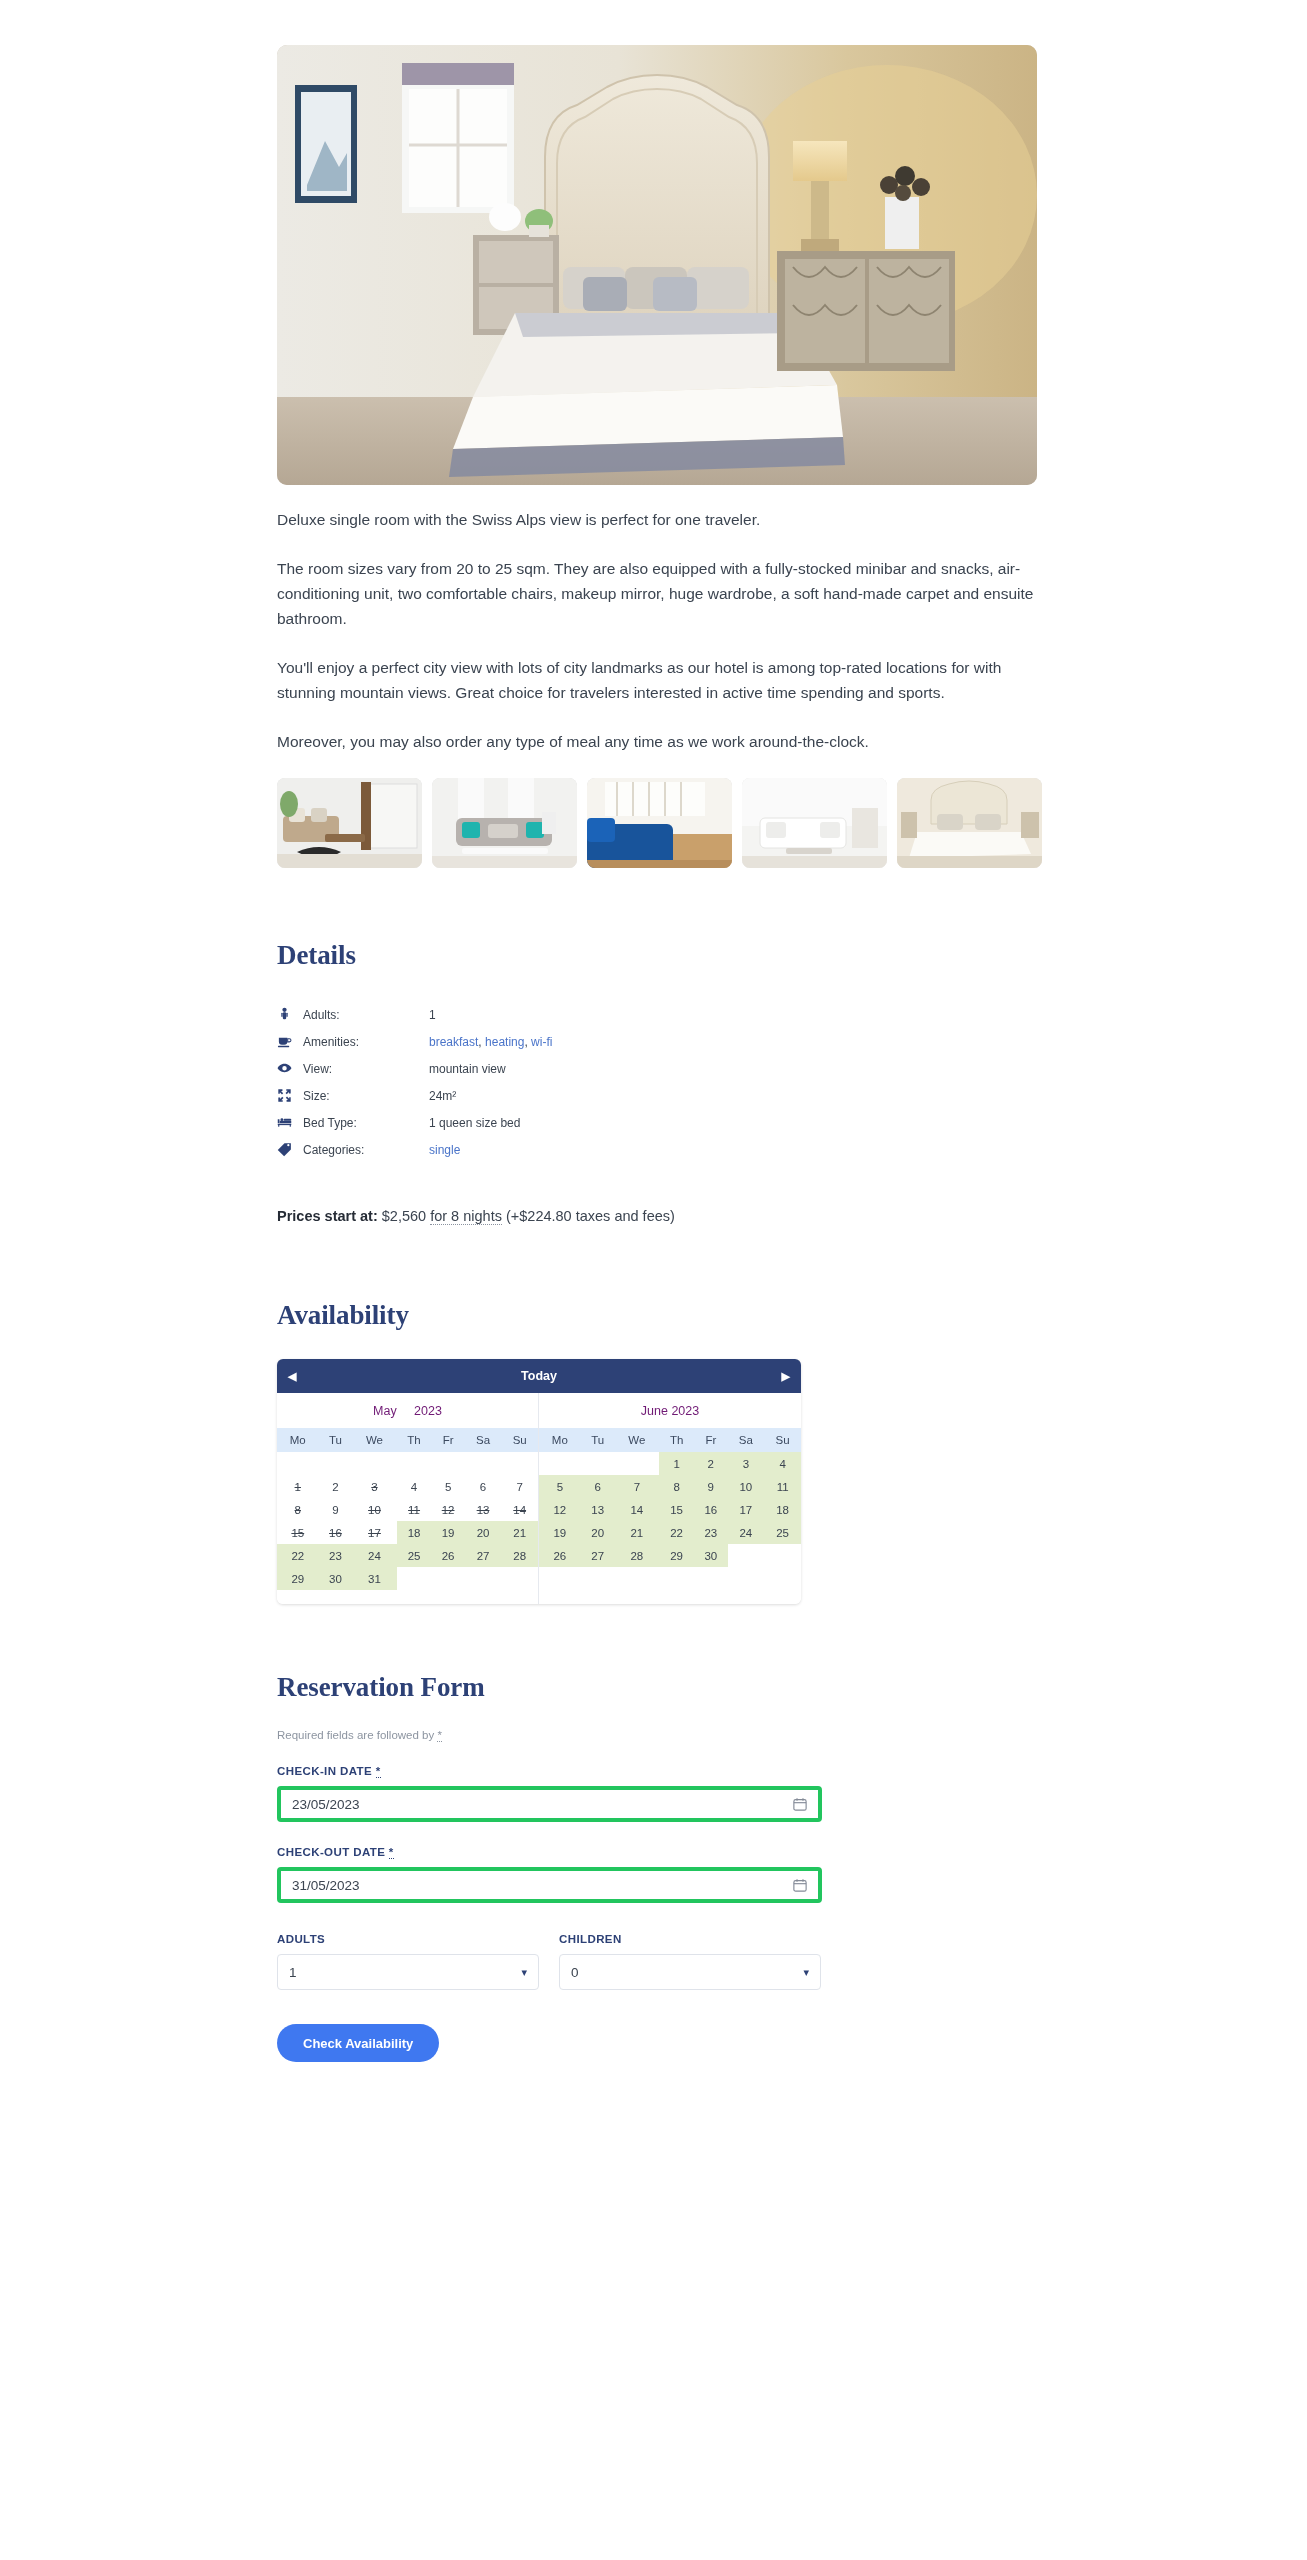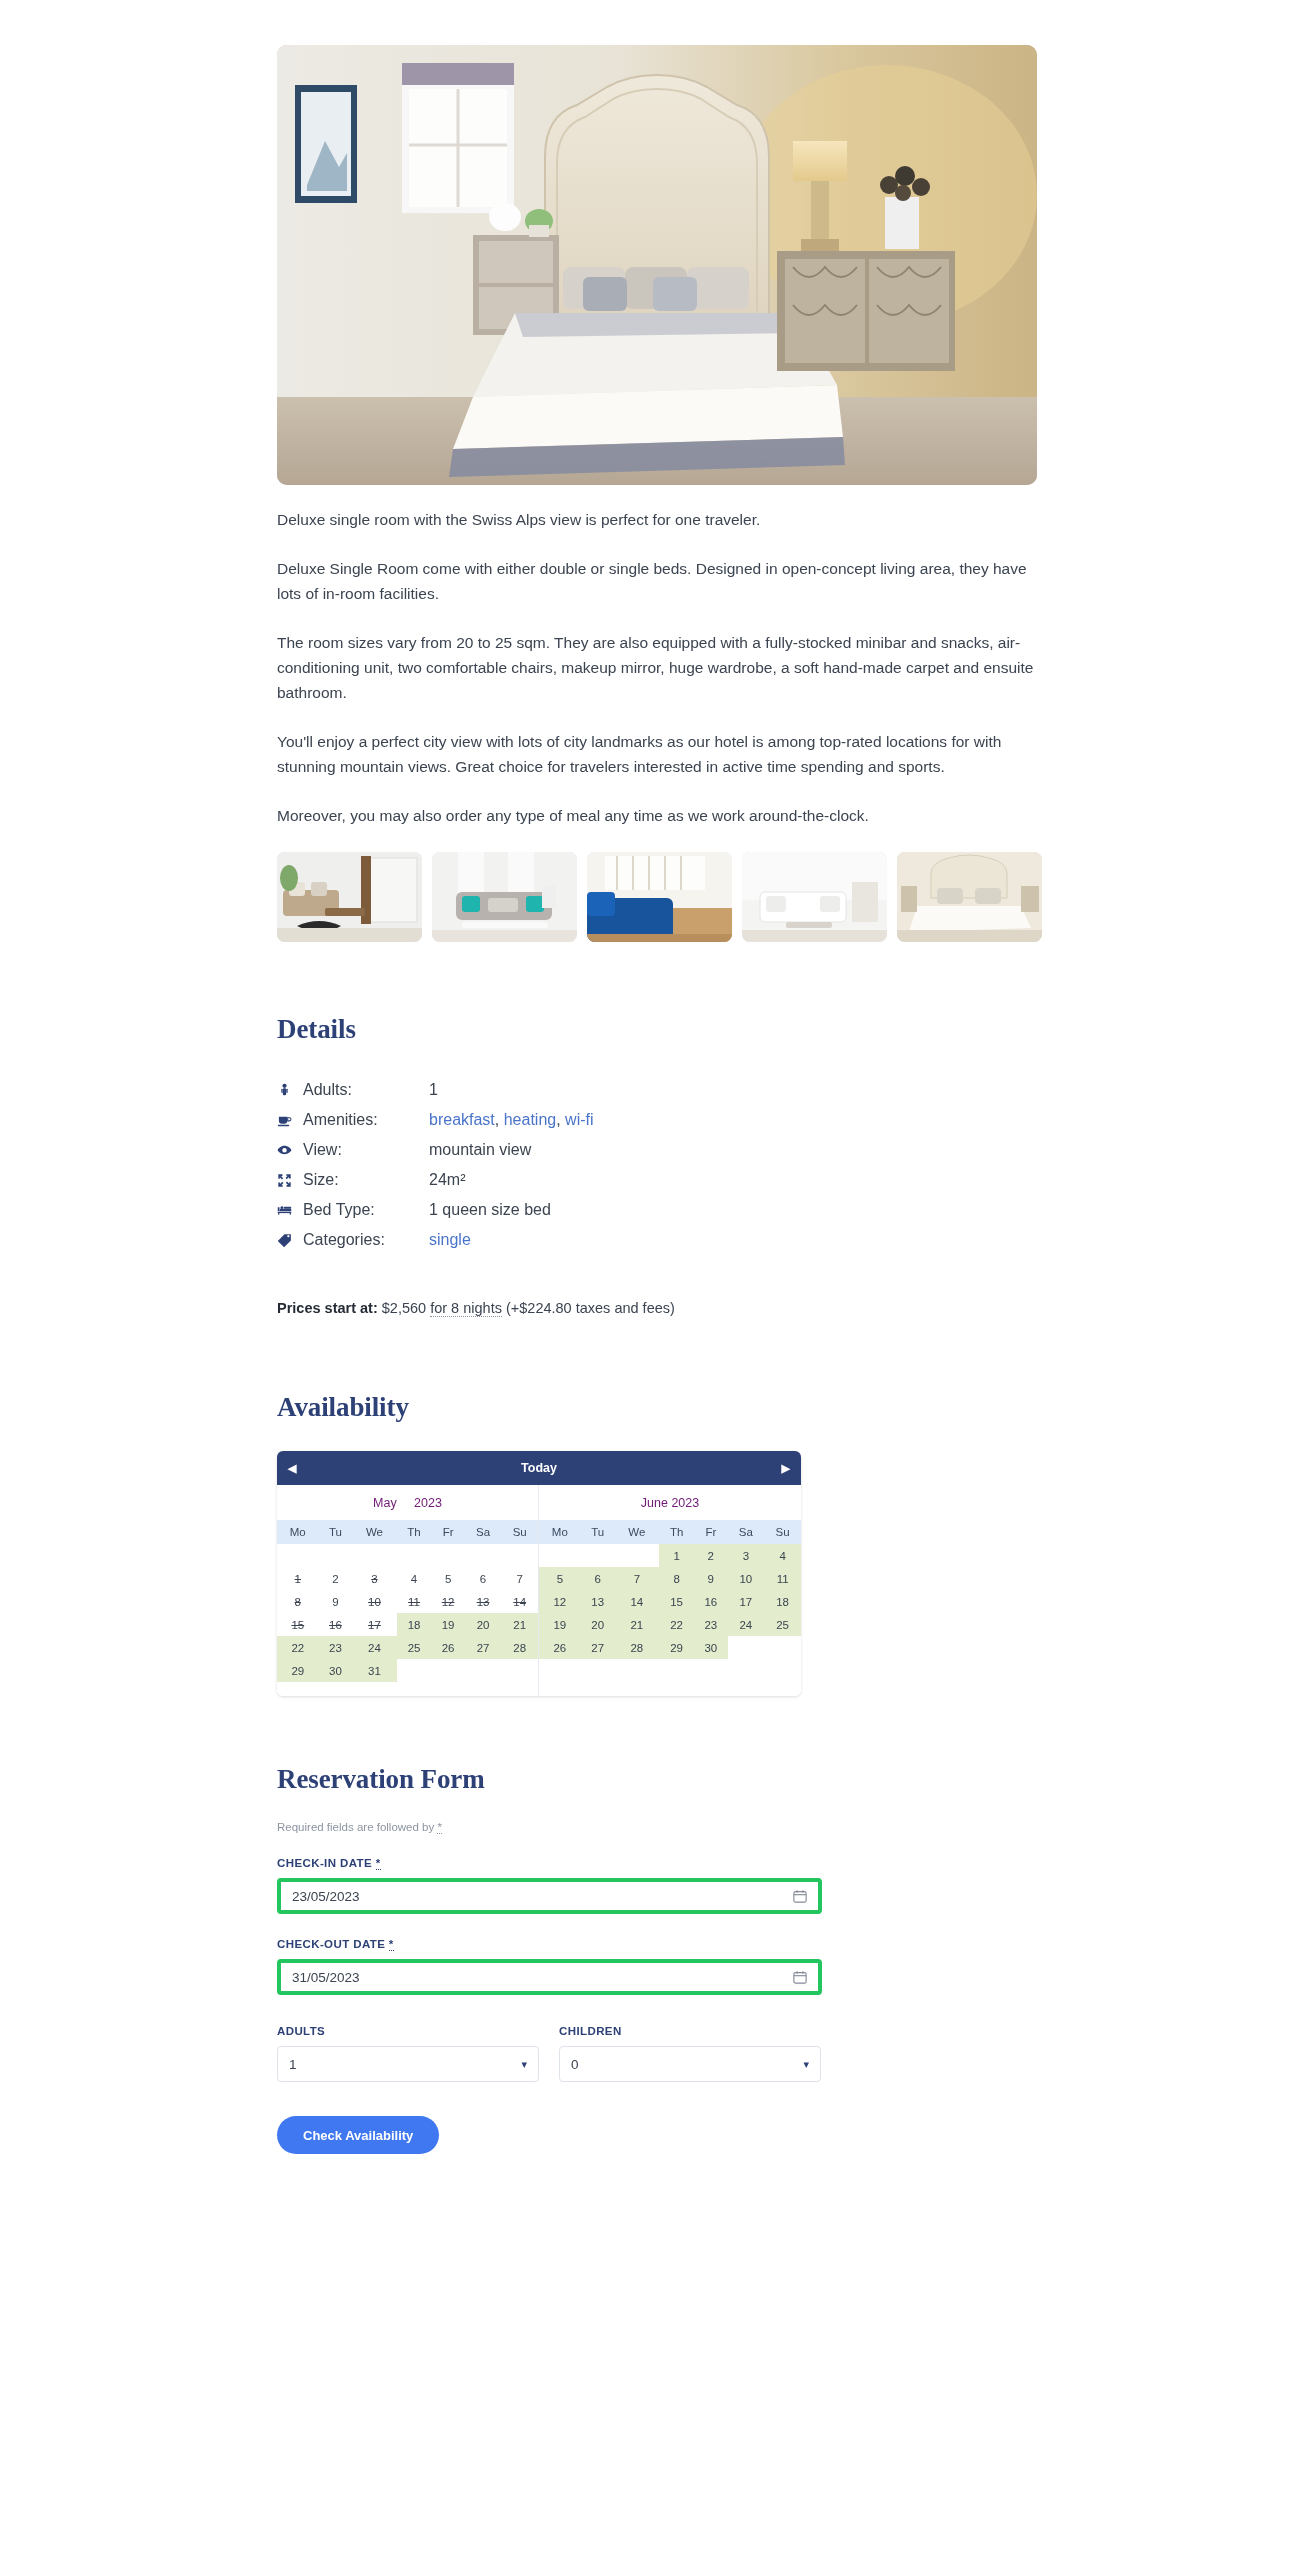--- a/index.html
+++ b/index.html
@@ -53,21 +53,21 @@
     font-weight: bold;
     font-size: 27px;
     color: #2d4176;
     margin: 0 0 0 0;
     letter-spacing: -0.1px;
   }
 
   .details-wrap { width: 760px; margin-left: 277px; margin-top: 72px; }
   table.details { border-collapse: collapse; margin-top: 30px; }
   table.details td {
-    font-size: 16px;
+    font-size: 12px;
     padding: 6px 0;
     color: #3b4450;
     vertical-align: middle;
   }
   td.ico {
     width: 26px;
     color: #2d4176;
     padding-right: 4px;
   }
   td.lbl { width: 126px; }
@@ -279,21 +279,20 @@
       <rect x="608" y="152" width="34" height="52" fill="#efefef"></rect>
       <circle cx="612" cy="140" r="9" fill="#4a4136"></circle>
       <circle cx="628" cy="131" r="10" fill="#3f3a31"></circle>
       <circle cx="644" cy="142" r="9" fill="#4a4136"></circle>
       <circle cx="626" cy="148" r="8" fill="#554b3d"></circle>
     </svg>
   </div>
 
   <div class="copy">
     <p>Deluxe single room with the Swiss Alps view is perfect for one traveler.</p>
-    <p>Deluxe Single Room come with either double or single beds. Designed in open-concept living area, they have lots of in-room facilities.</p>
     <p>The room sizes vary from 20 to 25 sqm. They are also equipped with a fully-stocked minibar and snacks, air-conditioning unit, two comfortable chairs, makeup mirror, huge wardrobe, a soft hand-made carpet and ensuite bathroom.</p>
     <p>You'll enjoy a perfect city view with lots of city landmarks as our hotel is among top-rated locations for with stunning mountain views. Great choice for travelers interested in active time spending and sports.</p>
     <p>Moreover, you may also order any type of meal any time as we work around-the-clock.</p>
   </div>
 
   <div class="thumbs">
     <div class="thumb">
       <svg viewBox="0 0 145 90" preserveAspectRatio="none">
         <rect width="145" height="90" fill="#efefed"></rect>
         <rect x="92" y="6" width="48" height="64" fill="#f7f7f5" stroke="#ddd"></rect>

